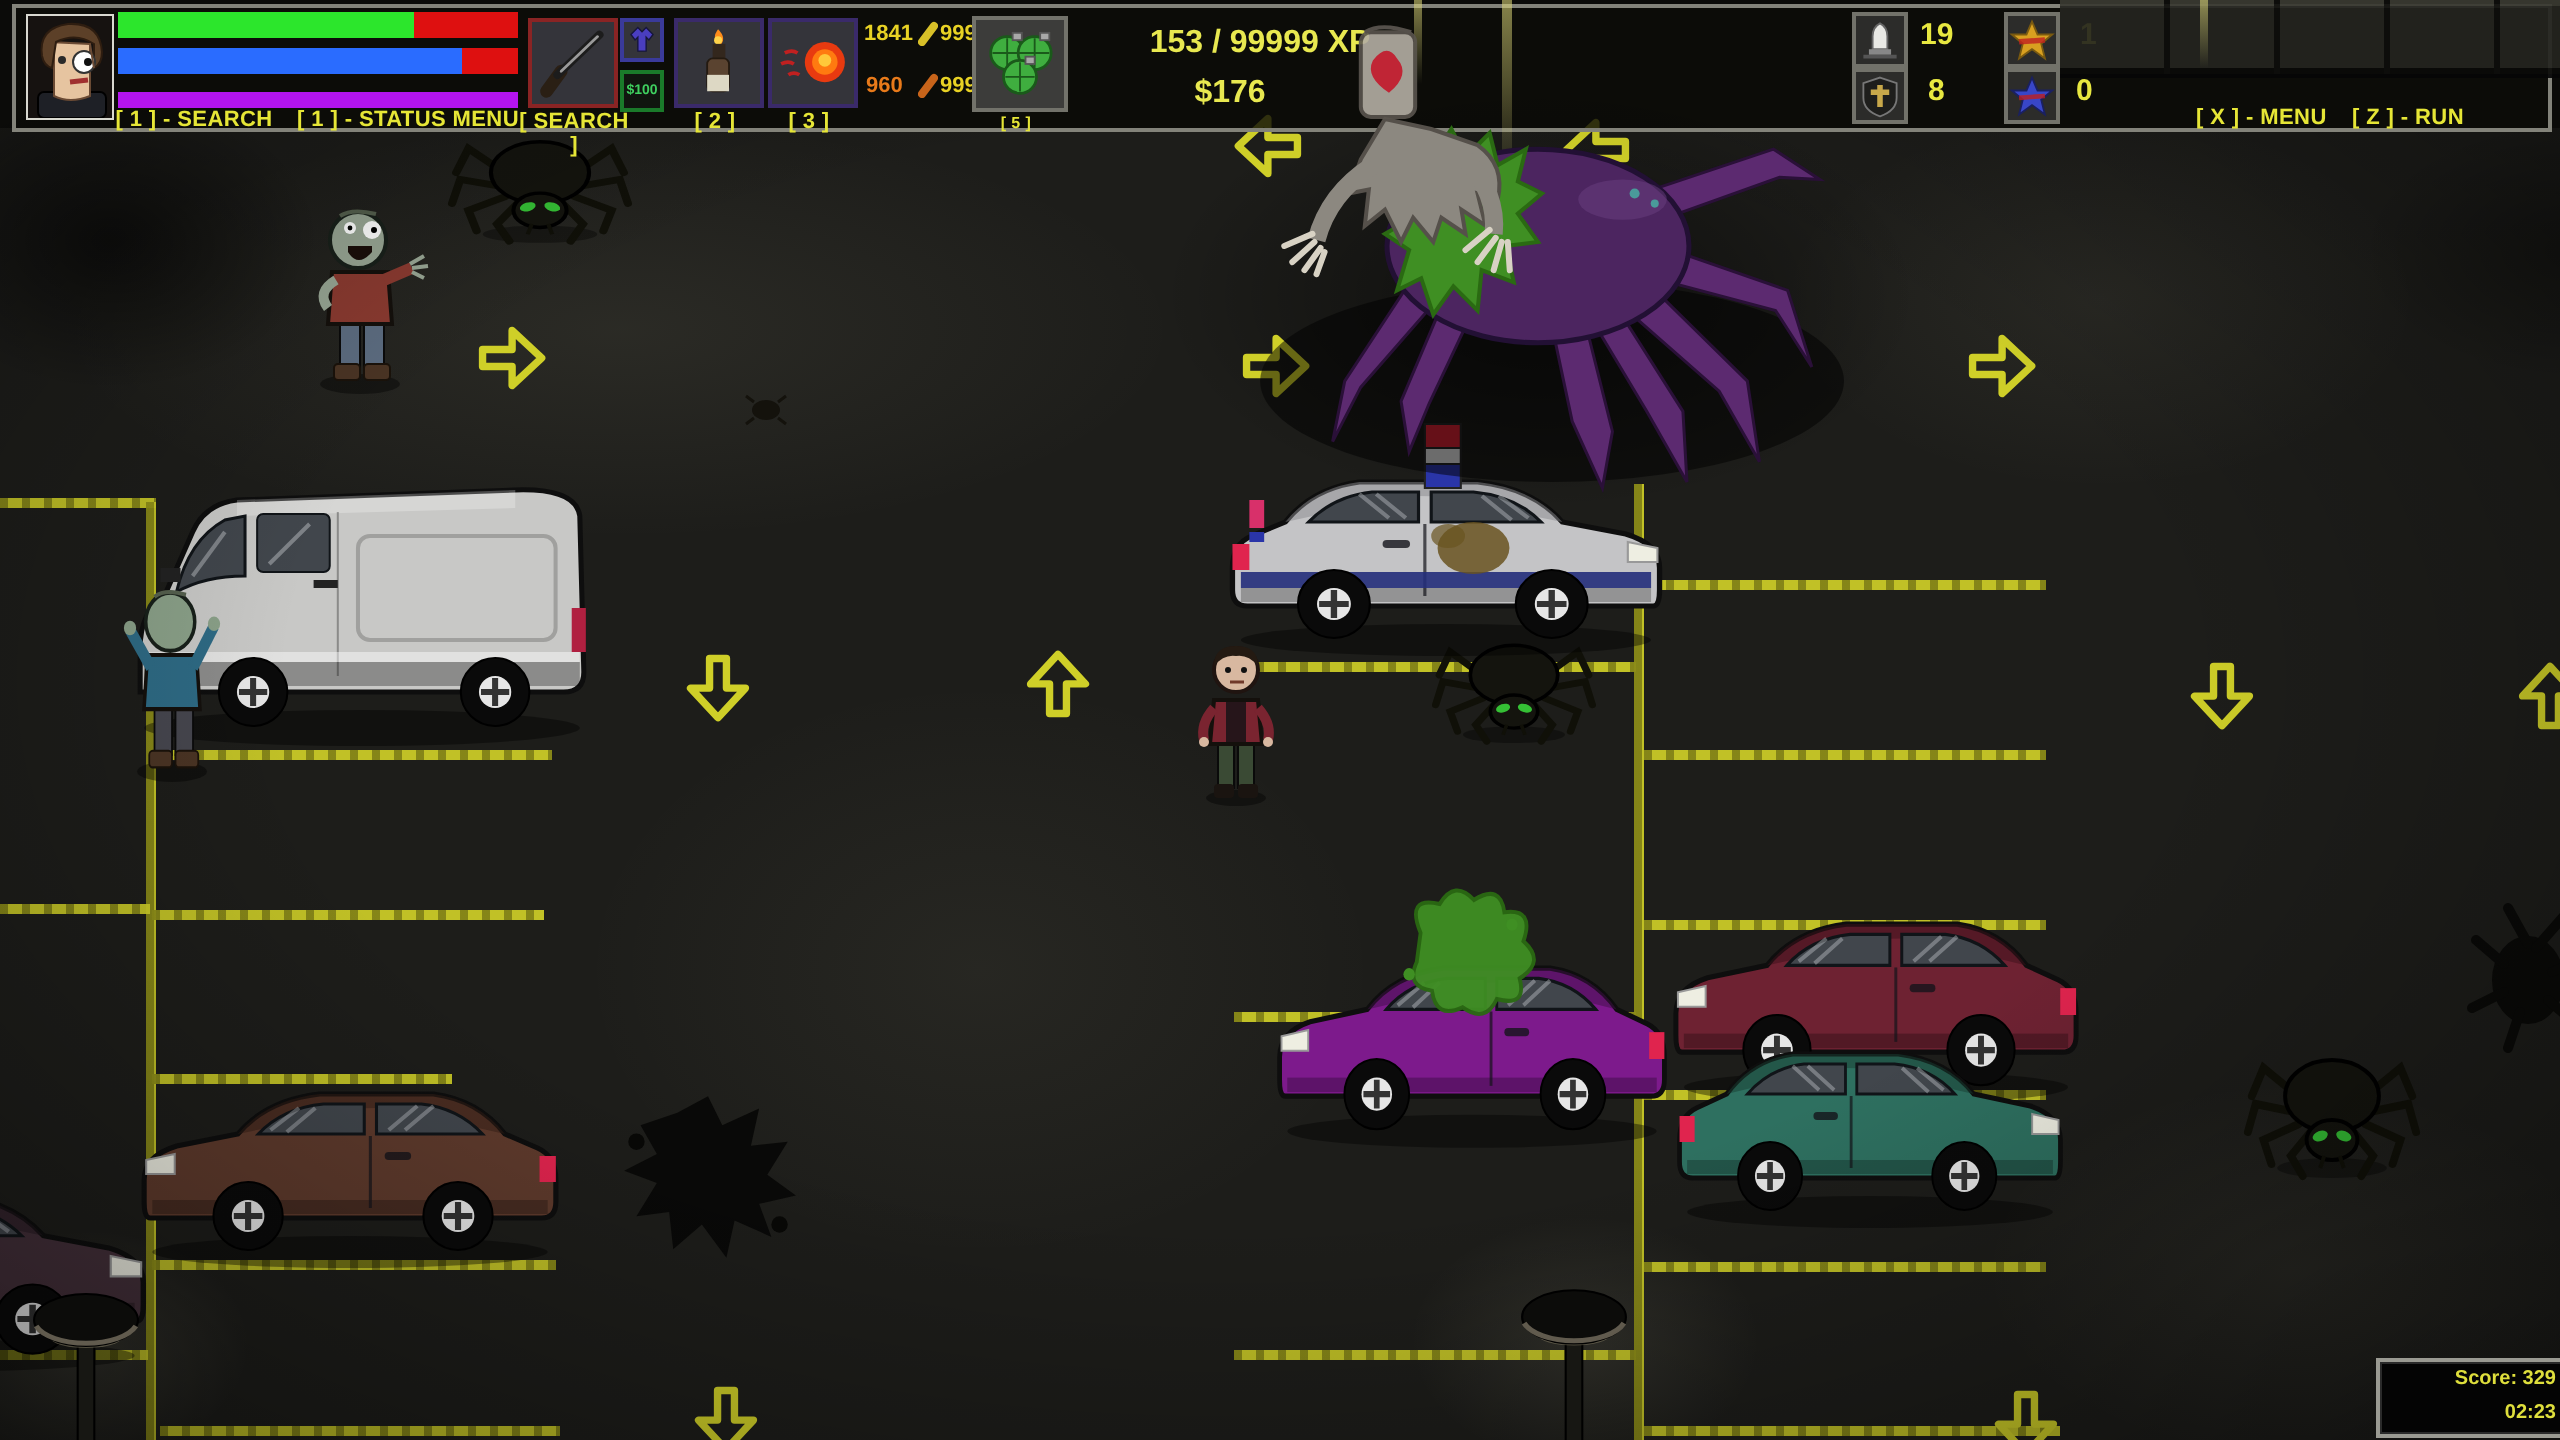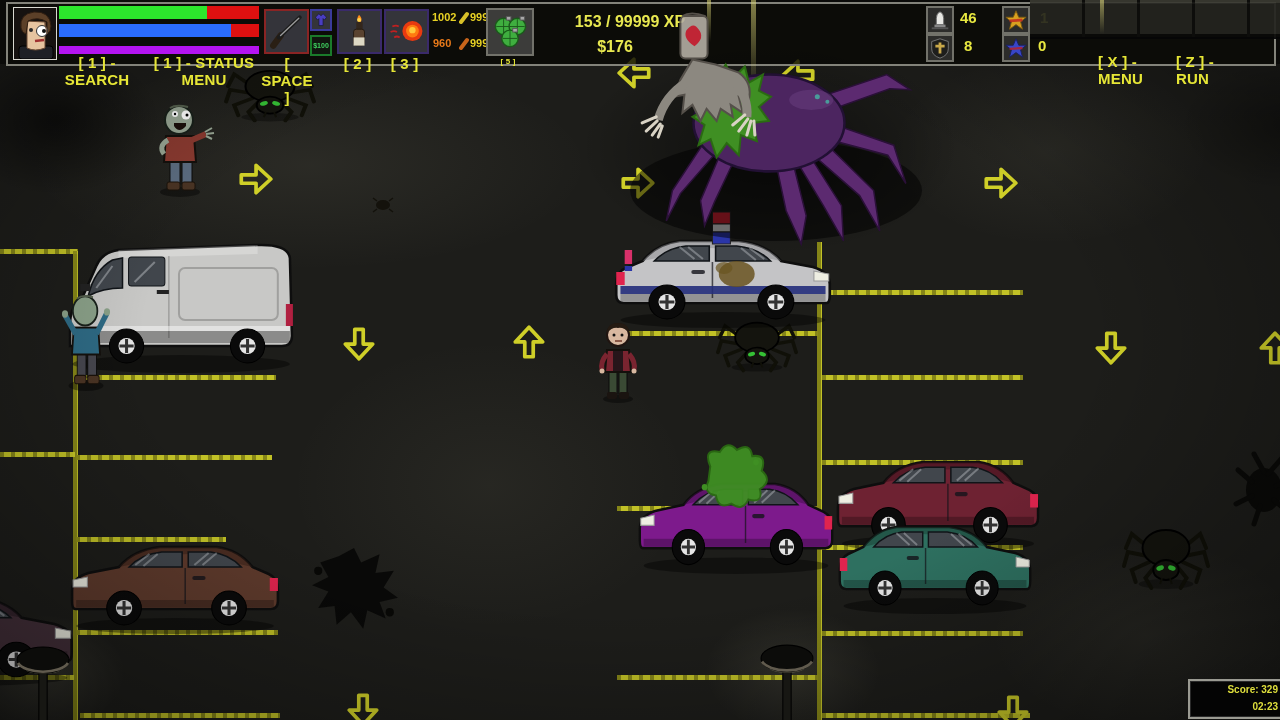--- a/index.html
+++ b/index.html
@@ -27,21 +27,21 @@
   .ent{position:absolute;}
   .ent svg{display:block;}
   
   #hud{position:absolute;left:0;top:0;width:1280px;height:68px;z-index:20;}
   .hud-panel{position:absolute;left:6px;top:2px;width:1266px;height:60px;
     background:rgba(12,12,9,.82);border:2px solid #83837a;}
   .avatar{position:absolute;left:13px;top:7px;width:42px;height:51px;border:1px solid #d8d8d0;
     background:#151210;overflow:hidden;}
   .bar{position:absolute;left:59px;width:200px;overflow:hidden;}
   .bar .fill{position:absolute;left:0;top:0;height:100%;}
-  .hud-label{position:absolute;font-size:15px;letter-spacing:.2px;text-align:center;
+  .hud-label{position:absolute;font-size:11px;letter-spacing:.2px;text-align:center;
     color:#e6e636;font-weight:bold;}
   .tile{position:absolute;background:#34343a;border:2px solid #55556a;}
   .tile svg{display:block;}
   .count{position:absolute;font-size:15px;font-weight:bold;color:#e8e840;}
   .ammo-num{position:absolute;font-size:11px;font-weight:bold;}
   
   #scorebox{position:absolute;left:1188px;top:679px;width:88px;height:36px;z-index:40;
     background:#040404;border:2px solid #9a9a92;box-shadow:inset 0 0 0 1px #2a2a2a;
     text-align:right;padding-right:4px;}
   #scorebox div{font-size:10px;line-height:17px;font-weight:bold;color:#dede3c;}
@@ -537,21 +537,21 @@
       <span>
         <svg width="41" height="41" viewBox="0 0 45 45">
           <g stroke-linecap="round" fill="none">
             <path d="M8,38 L16,27" stroke="#2a1f14" stroke-width="7"></path>
             <path d="M14,29 L37,7" stroke="#1c1c1c" stroke-width="4.5"></path>
             <path d="M16,27 L36,8" stroke="#9a9a9a" stroke-width="1.5"></path>
           </g>
         </svg>
       </span>
     </div>
-    <div class="hud-label" style="left:258px;top:55px;width:58px;">[ SPACE ]</div>
+    <div class="hud-label" style="left:258px;top:55px;width:58px;">[ SEARCH ]</div>
 
     <div class="tile" style="left:310px;top:9px;width:18px;height:18px;border-color:#3a3a9a;">
       <span>
         <svg width="18" height="18" viewBox="0 0 26 26">
           <path d="M5,9 L10,4 L13,7 L16,4 L21,9 L18,13 L16,11 L16,21 L10,21 L10,11 L8,13 Z" fill="#4a3ec0" stroke="#16163a"></path>
         </svg>
       </span>
     </div>
     <div class="tile" style="left:310px;top:35px;width:18px;height:17px;border-color:#1a7a2a;background:#10160f;">
       <div class="txt" style="font-size:7px;color:#3fd05f;text-align:center;line-height:17px;">$100</div>
@@ -579,21 +579,21 @@
           <g stroke="#c02020" stroke-width="2" fill="none">
             <path d="M7,17 Q11,15 14,17"></path>
             <path d="M5,23 Q9,21 12,23"></path>
             <path d="M9,29 Q12,27 15,29"></path>
           </g>
         </svg>
       </span>
     </div>
     <div class="hud-label" style="left:384px;top:55px;width:41px;">[ 3 ]</div>
 
-    <span class="ammo-num" style="left: 432px; top: 11px; color: rgb(232, 210, 36);">1002</span>
+    <span class="ammo-num" style="left: 432px; top: 11px; color: rgb(232, 210, 36);">1841</span>
     <span class="abs" style="left:459px;top:10px;">
       <svg width="10" height="13" viewBox="0 0 10 13">
           <path d="M2,11 L8,3" stroke="#d8c028" stroke-width="4" stroke-linecap="round"></path>
         </svg>
     </span>
     <span class="ammo-num" style="left: 470px; top: 11px; color: rgb(232, 210, 36);">999</span>
     <span class="ammo-num" style="left: 433px; top: 37px; color: rgb(232, 122, 26); text-align: right;">960</span>
     <span class="abs" style="left:459px;top:36px;">
       <svg width="10" height="13" viewBox="0 0 10 13">
           <path d="M2,11 L8,3" stroke="#c8641a" stroke-width="4" stroke-linecap="round"></path>
@@ -627,21 +627,21 @@
 
     <div class="tile" style="left:926px;top:6px;width:24px;height:24px;border-color:#72726a;background:#2c2c2a;">
       <span>
         <svg width="24" height="24" viewBox="0 0 26 26">
           <path d="M13,4 Q17,6 17,11 L17,18 L9,18 L9,11 Q9,6 13,4 Z" fill="#e8e8e4" stroke="#666"></path>
           <rect x="7" y="18" width="12" height="3" fill="#888"></rect>
           <path d="M4,22 L22,22" stroke="#555" stroke-width="2"></path>
         </svg>
       </span>
     </div>
-    <div class="count" style="left:960px;top:9px;">46</div>
+    <div class="count" style="left:960px;top:9px;">19</div>
 
     <div class="tile" style="left:926px;top:34px;width:24px;height:24px;border-color:#72726a;background:#2c2c2a;">
       <span>
         <svg width="24" height="24" viewBox="0 0 26 26">
           <path d="M13,3 L22,6 L22,14 Q22,21 13,24 Q4,21 4,14 L4,6 Z" fill="#1e1e1c" stroke="#777"></path>
           <path d="M13,7 L13,19 M8,11 L18,11" stroke="#c8a84a" stroke-width="3"></path>
         </svg>
       </span>
     </div>
     <div class="count" style="left:964px;top:37px;">8</div>

